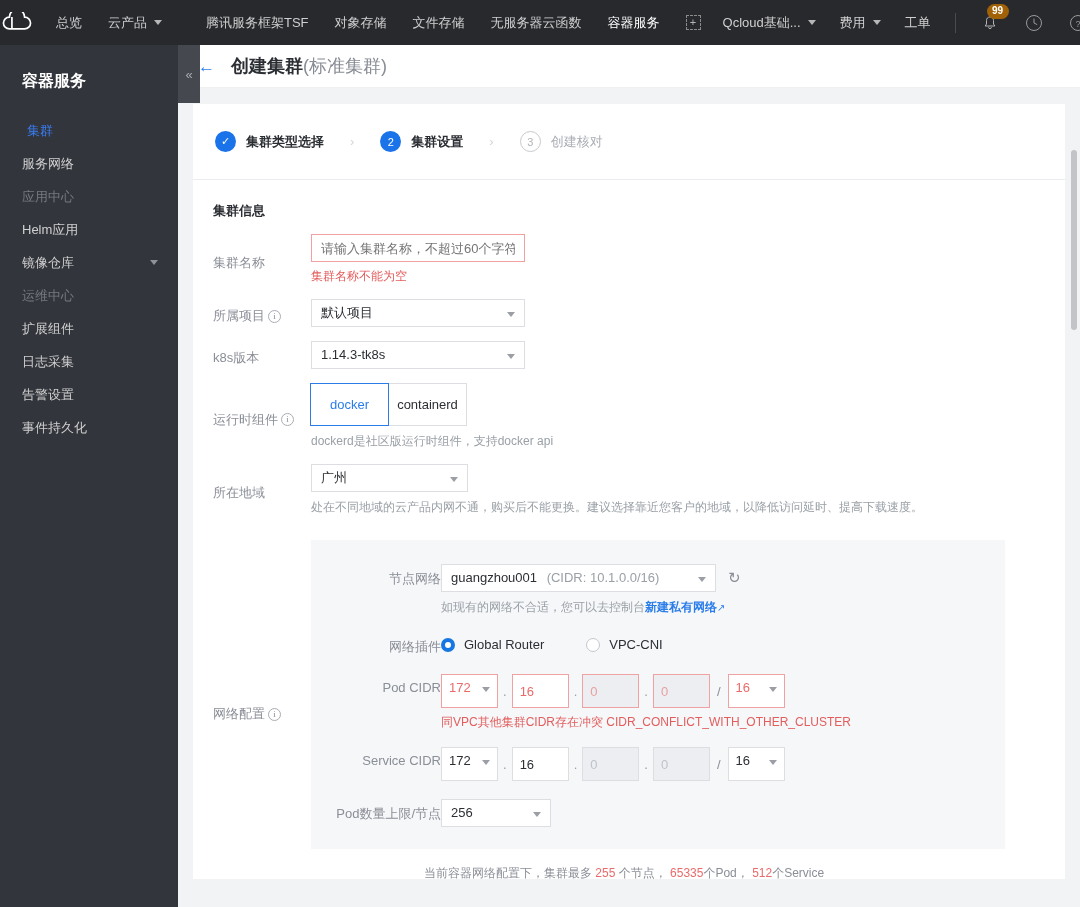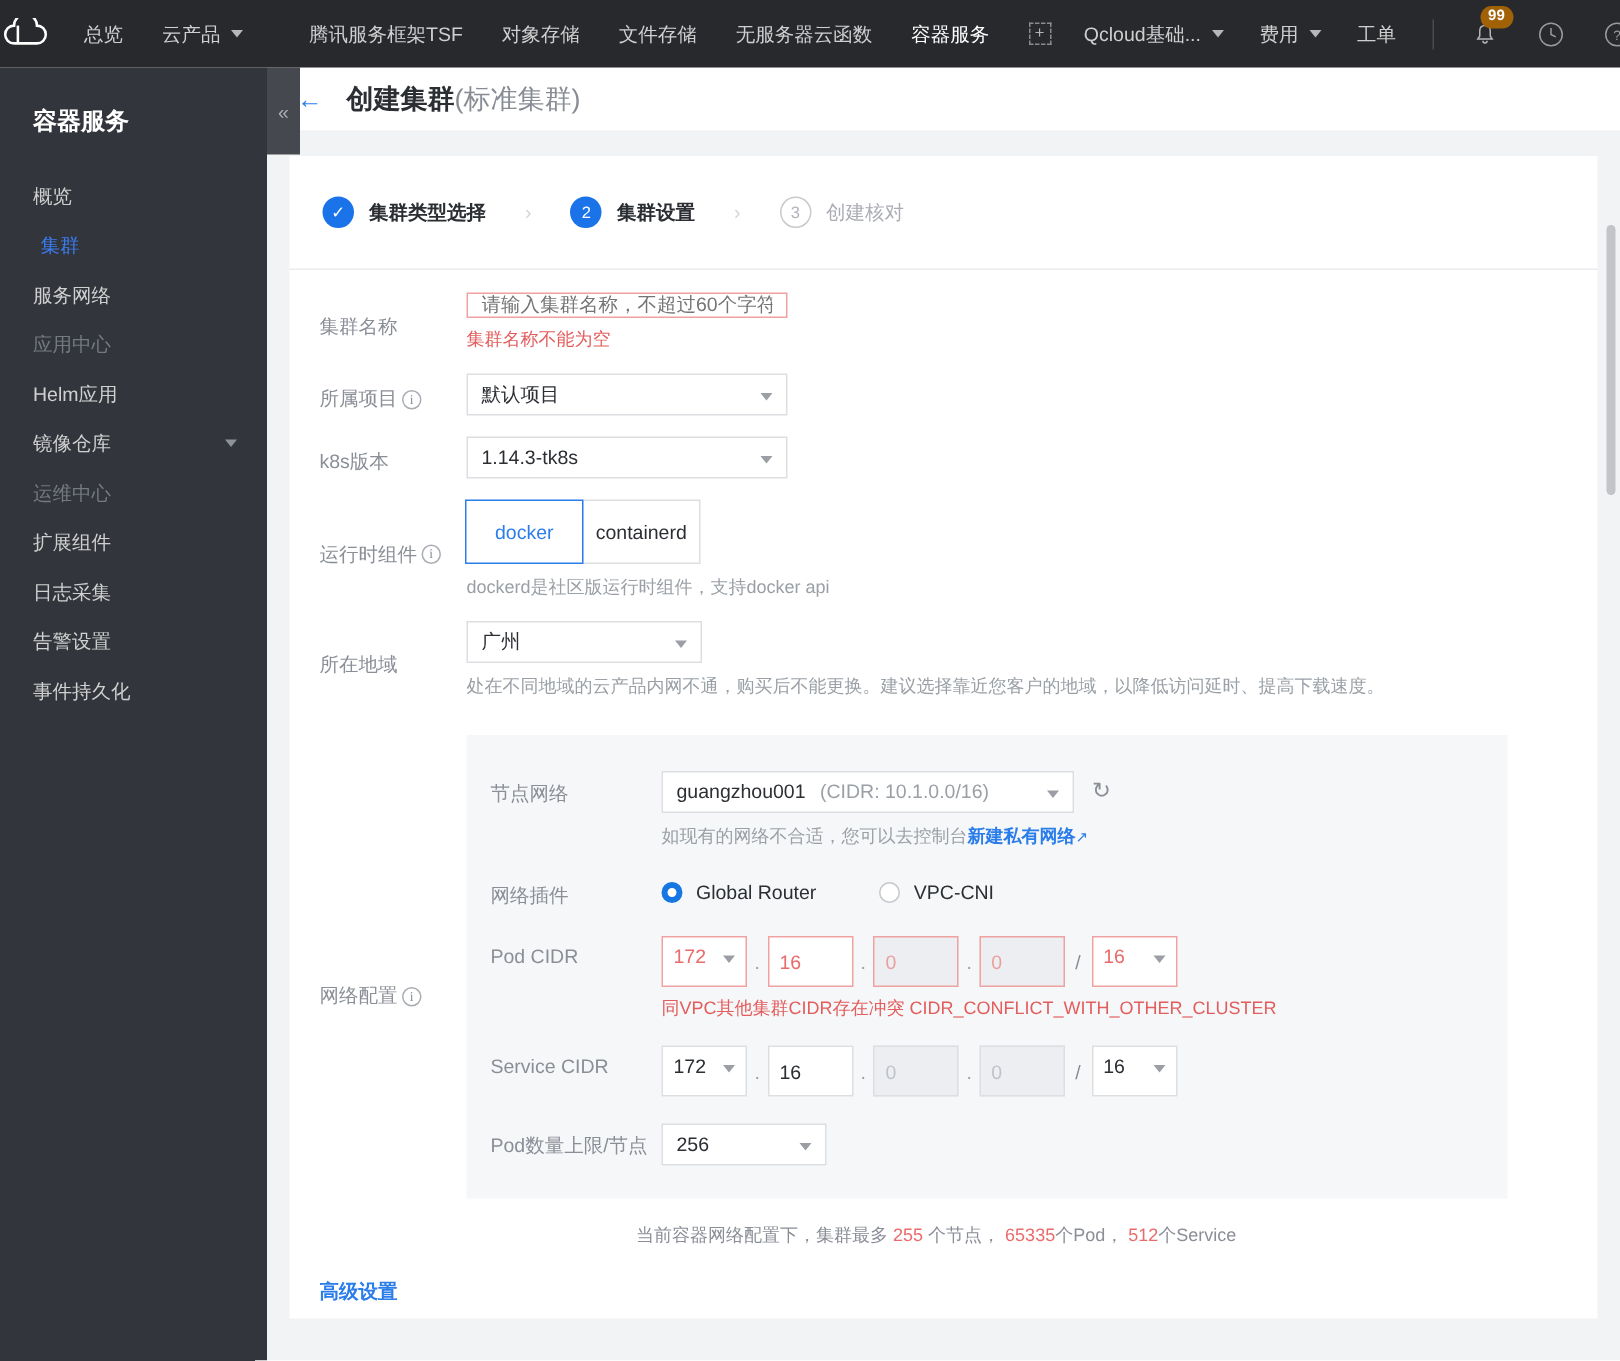--- a/index.html
+++ b/index.html
@@ -104,21 +104,21 @@
     display: flex; align-items: center; gap: 3px;
   }
   .form-field { flex: 1; }
   .info-i {
     width: 13px; height: 13px; border: 1px solid #a9adb4; border-radius: 50%;
     font-size: 9px; line-height: 11px; text-align: center; color: #8a8e96; cursor: pointer;
     font-family: "Liberation Serif", serif;
   }
 
   .inp {
-    height: 17px; border: 1px solid #dcdee2; background: #fff; font-size: 13px;
+    height: 28px; border: 1px solid #dcdee2; background: #fff; font-size: 13px;
     color: #0369a1; padding: 0 9px; line-height: 26px;
   }
   .inp.err { border-color: #f0a1a1; }
   .select {
     height: 28px; border: 1px solid #dcdee2; background: #fff; font-size: 13px;
     color: #2b2e33; padding: 0 22px 0 9px; line-height: 26px; position: relative; cursor: pointer;
   }
   .select::after {
     content: ""; position: absolute; right: 9px; top: 12px;
     border-left: 4px solid transparent; border-right: 4px solid transparent; border-top: 5px solid #9b9ea4;
@@ -129,21 +129,21 @@
   .seg { display: inline-flex; }
   .seg-btn {
     height: 43px; min-width: 79px; border: 1px solid #dcdee2; background: #fff;
     font-size: 13px; color: #2b2e33; display: flex; align-items: center;
     justify-content: center; cursor: pointer; margin-left: -1px;
   }
   .seg-btn.active { border-color: #2b7de9; color: #2b7de9; z-index: 2; position: relative; }
 
   .netpanel { background: #f6f7f9; margin: 0 0 0 0; padding: 18px 0 22px 0; width: 694px; }
   .net-row { display: flex; padding: 6px 0 0 16px; align-items: flex-start; }
-  .net-label { width: 114px; font-size: 13px; color: #8a8e96; padding-top: 6px; flex-shrink: 0; }
+  .net-label { width: 114px; font-size: 13px; color: #8a8e96; padding-top: 6px; flex-shrink: 0; text-align: right; }
   .link { color: #2b7de9; text-decoration: none; cursor: pointer; }
   .link-ext { color: #2b7de9; font-size: 10px; }
   .refresh {
     color: #8a8e96; font-size: 15px; cursor: pointer; margin-left: 12px; line-height: 28px;
   }
   .radio-wrap { display: flex; align-items: center; gap: 9px; cursor: pointer; }
   .radio {
     width: 14px; height: 14px; border-radius: 50%; border: 1px solid #c5c8cd; background: #fff;
     display: flex; align-items: center; justify-content: center;
   }
@@ -251,23 +251,20 @@
       <svg width="18" height="18" viewBox="0 0 18 18">
         <circle cx="9" cy="9" r="7.5" fill="none" stroke="#9a9a9a" stroke-width="1"></circle>
         <text x="9" y="12.6" font-size="9" fill="#9a9a9a" text-anchor="middle" font-family="Liberation Sans, sans-serif">?</text>
       </svg>
     </div>
   </div>
 </div>
 
 <div class="sidebar">
   <div class="sidebar-title">容器服务</div>
-  <div class="side-item">
-    <span>概览</span>
-  </div>
   <div class="side-item active">
     <span>集群</span>
   </div>
   <div class="side-item">
     <span>服务网络</span>
   </div>
   <div class="side-item disabled">
     <span>应用中心</span>
   </div>
   <div class="side-item">
@@ -317,20 +314,21 @@
           <span class="step-circle current">2</span>
           <span class="step-label">集群设置</span>
         </div>
         <span class="step-sep">›</span>
         <div class="step">
           <span class="step-circle todo">3</span>
           <span class="step-label todo">创建核对</span>
         </div>
       </div>
 
+      <div class="section-title">集群信息</div>
 
       <div class="form-row">
         <div class="form-label">
           <span>集群名称</span>
         </div>
         <div class="form-field">
           <input class="inp err" style="width: 214px;" value="" placeholder="请输入集群名称，不超过60个字符">
           <div class="err-msg">集群名称不能为空</div>
         </div>
       </div>

